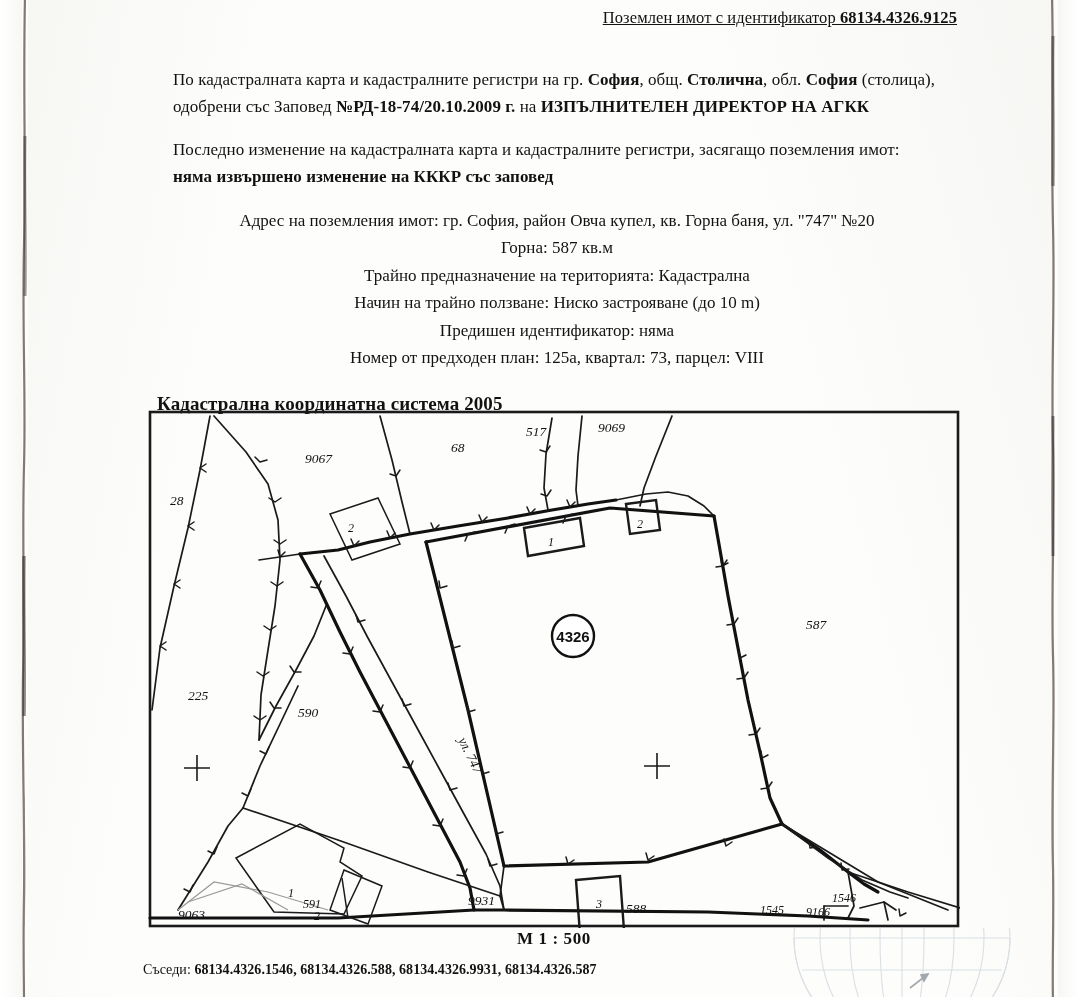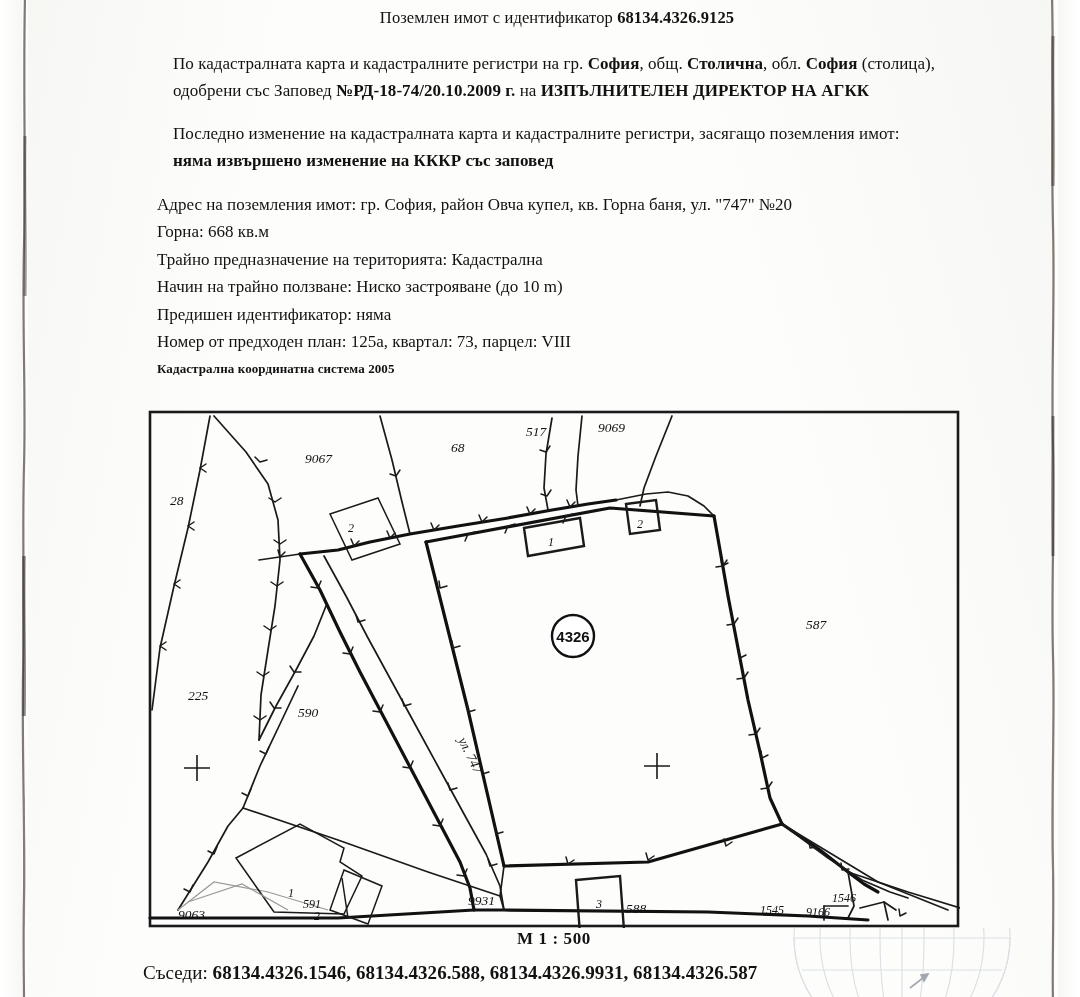--- a/index.html
+++ b/index.html
@@ -52,43 +52,44 @@
   .scan-gutter.right { right: 0;  background: linear-gradient(270deg,#ffffff 0%, #fbfbfa 55%, #f6f6f4 100%); }
 
   
   #textblock {
     position: absolute;
     left: 157px;
     top: 8px;
     width: 800px;
   }
   .doc-title {
-    text-align: center;
+    text-align: right;
     font-size: 16.5px;
     letter-spacing: .1px;
-    margin: 0 0 22px 0;
+    margin: 0 0 38px 0;
     line-height: 1.2;
+    text-decoration: underline;
   }
   .doc-title .b { font-weight: bold; }
 
   .para {
     font-size: 17px;
     line-height: 1.62;
     margin: 16px;
     letter-spacing: .05px;
   }
   .para .b { font-weight: bold; }
   .para.tight { line-height: 1.58; }
 
-  .line-row { margin: 0; font-size: 17px; line-height: 1.62; }
+  .line-row { margin: 0; font-size: 17px; line-height: 1.62; text-align: center; }
 
   .coordsys {
-    font-size: 13px;
+    font-size: 19px;
     font-weight: bold;
-    margin-top: 5px;
+    margin-top: 21px;
     letter-spacing: .1px;
   }
 
   
   #mapwrap {
     position: absolute;
     left: 148px;
     top: 410px;
     width: 812px;
     height: 518px;
@@ -103,21 +104,21 @@
     width: 812px;
     text-align: center;
     font-size: 17px;
     font-weight: bold;
     letter-spacing: .6px;
   }
   .neighbours {
     position: absolute;
     left: 143px;
     top: 962px;
-    font-size: 19px;
+    font-size: 14px;
     letter-spacing: .05px;
   }
   .neighbours .lab { font-weight: normal; }
   .neighbours .vals { font-weight: bold; }
 
   
   #globe {
     position: absolute;
     left: 782px;
     top: 928px;
@@ -168,21 +169,21 @@
 
     <p class="para tight">
       <span>Последно изменение на кадастралната карта и кадастралните регистри, засягащо поземления имот: </span><span class="b">няма извършено изменение на КККР със заповед</span>
     </p>
 
     <p class="line-row">
       <span>Адрес на поземления имот: </span><span class="b">гр. София, район Овча купел, кв. Горна баня, ул. "747" №20</span>
     </p>
 
     <p class="line-row">
-      <span>Горна: </span><span class="b">668 кв.м</span>
+      <span>Горна: </span><span class="b">587 кв.м</span>
     </p>
 
     <p class="line-row">
       <span>Трайно предназначение на територията: </span><span class="b">Кадастрална</span>
     </p>
 
     <p class="line-row">
       <span>Начин на трайно ползване: </span><span class="b">Ниско застрояване (до 10 m)</span>
     </p>
 

